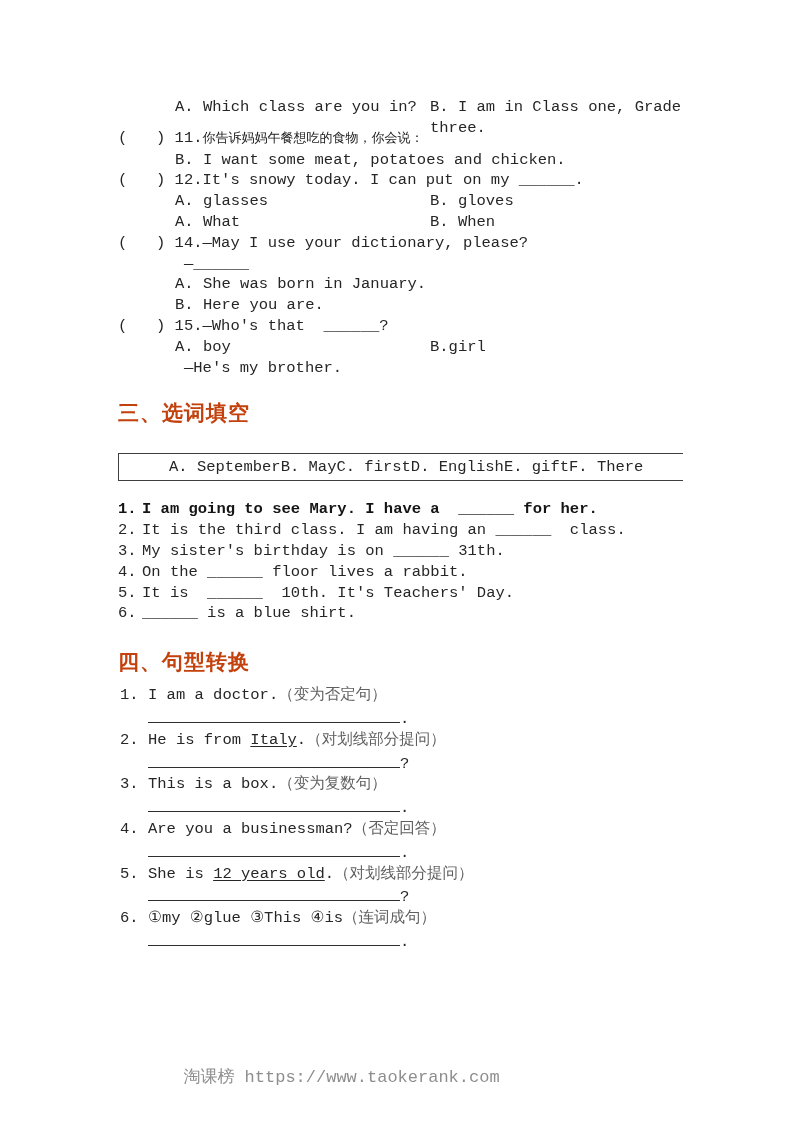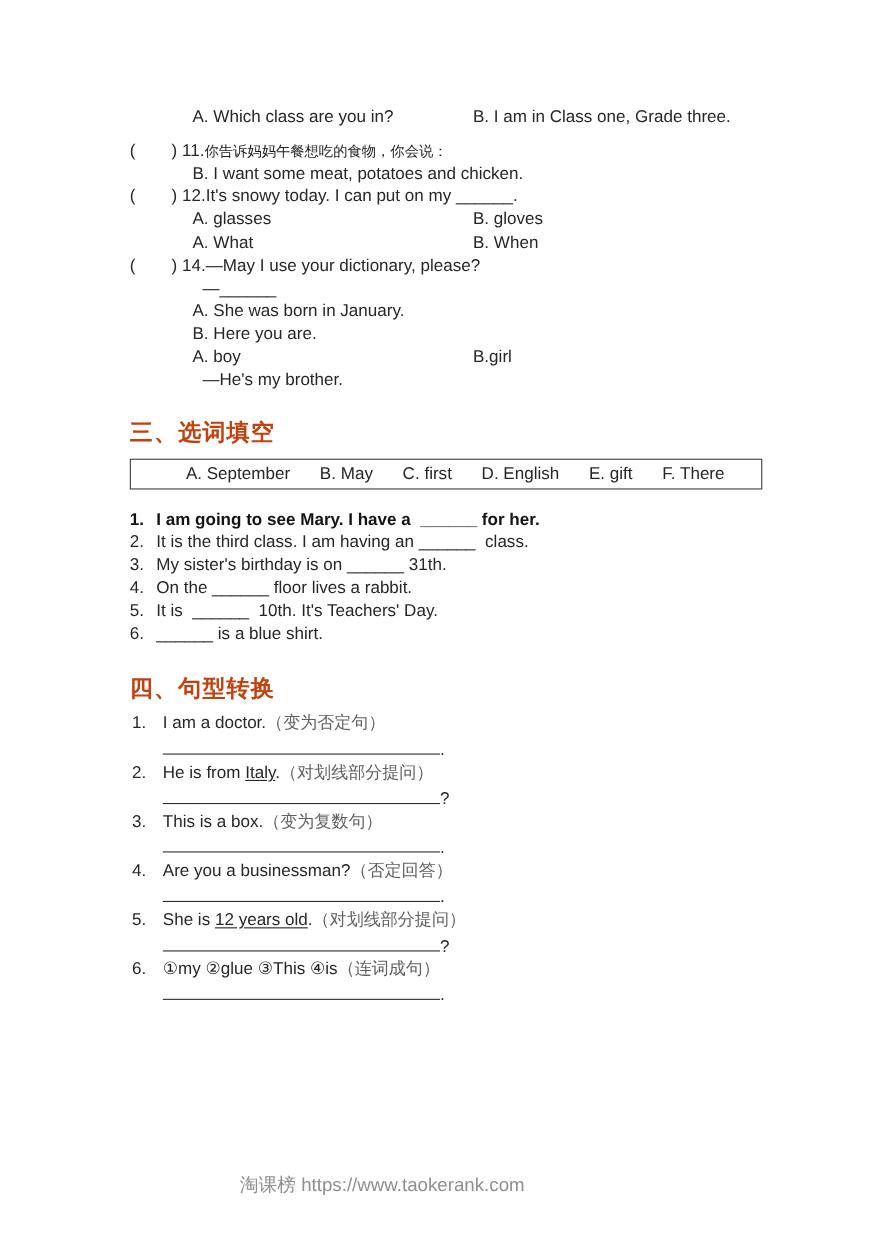--- a/index.html
+++ b/index.html
@@ -1,45 +1,44 @@
 <!DOCTYPE html>
 <html><head>
 <meta charset="utf-8">
 <style>
   html,body { margin:0; padding:0; background:#ffffff; }
   .page {
     position:relative;
     width:683px; height:1122px;
     background:#ffffff;
-    font-family:Liberation Sans, sans-serif;
+    font-family:Liberation Mono, monospace;
     font-size:15.5px;
     color:#262626;
     overflow:hidden;
-    padding-left:12px;
   }
   .content { position:absolute; left:118px; top:97px; width:590px; }
   .row { position:relative; line-height:20.8px; white-space:pre-wrap; }
   .sub  { padding-left:57px; }
   .dash { padding-left:66px; }
   .pair { padding-left:57px; }
   .optB { position:absolute; left:312px; top:0; white-space:pre-wrap; }
   .po   { display:inline-block; width:38px; }
   .gap-top { margin-top:10px; }
   .stem-cn { font-size:13px; color:#1c1c1c; }
   .sec-title {
     font-size:21px; font-weight:bold; color:#c2410c;
     line-height:28px; margin-top:23px; letter-spacing:1px;
   }
   .s4-title { margin-top:26px; }
   .word-bank {
-    margin-top:9px;
+    margin-top:24px;
     width:575px; box-sizing:border-box;
     border:1px solid #3e3e3e;
     padding:2px 8px 2px 50px;
-    display:flex; column-gap:27px;
+    display:flex; 
     line-height:22px;
   }
   .word-bank span { white-space:pre; }
   .s3-list { margin-top:18px; }
   .s3-item { position:relative; padding-left:24px; line-height:20.8px; white-space:pre-wrap; }
   .s3-num  { position:absolute; left:0; }
   .s3-bold { font-weight:600; color:#141414; }
   .s4-list { margin-top:7px; }
   .s4-text { position:relative; padding-left:30px; line-height:20.8px; white-space:pre-wrap; }
   .s4-num  { position:absolute; left:2px; }
@@ -70,20 +69,21 @@
       <div class="row"><span class="po">(</span><span>) 12.</span><span>It's snowy today. I can put on my ______.</span></div>
       <div class="row sub"><span>A. glasses</span><span class="optB">B. gloves</span></div>
 
       <div class="row sub"><span>A. What</span><span class="optB">B. When</span></div>
 
       <div class="row"><span class="po">(</span><span>) 14.</span><span>—May I use your dictionary, please?</span></div>
       <div class="row dash"><span>—______</span></div>
       <div class="row sub"><span>A. She was born in January.</span></div>
       <div class="row sub"><span>B. Here you are.</span></div>
 
+      <div class="row"><span class="po">(</span><span>) 15.</span><span>—Who's that  ______?</span></div>
       <div class="row sub"><span>A. boy</span><span class="optB">B.girl</span></div>
       <div class="row dash"><span>—He's my brother.</span></div>
     </div>
 
     <div>
       <div class="sec-title">三、选词填空</div>
 
       <div class="word-bank">
         <span>A. September</span>
         <span>B. May</span>

